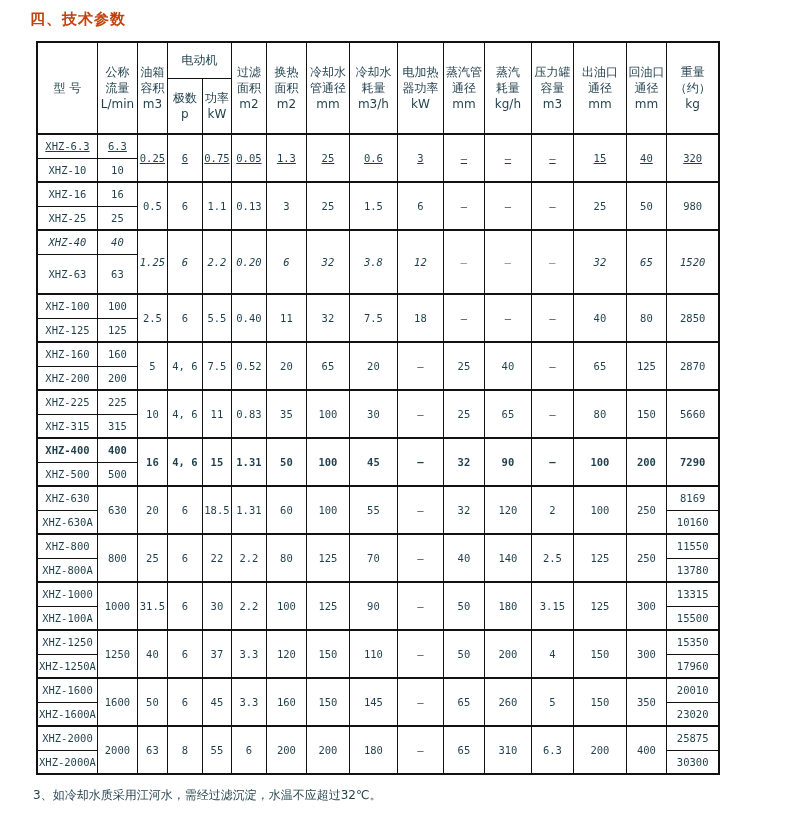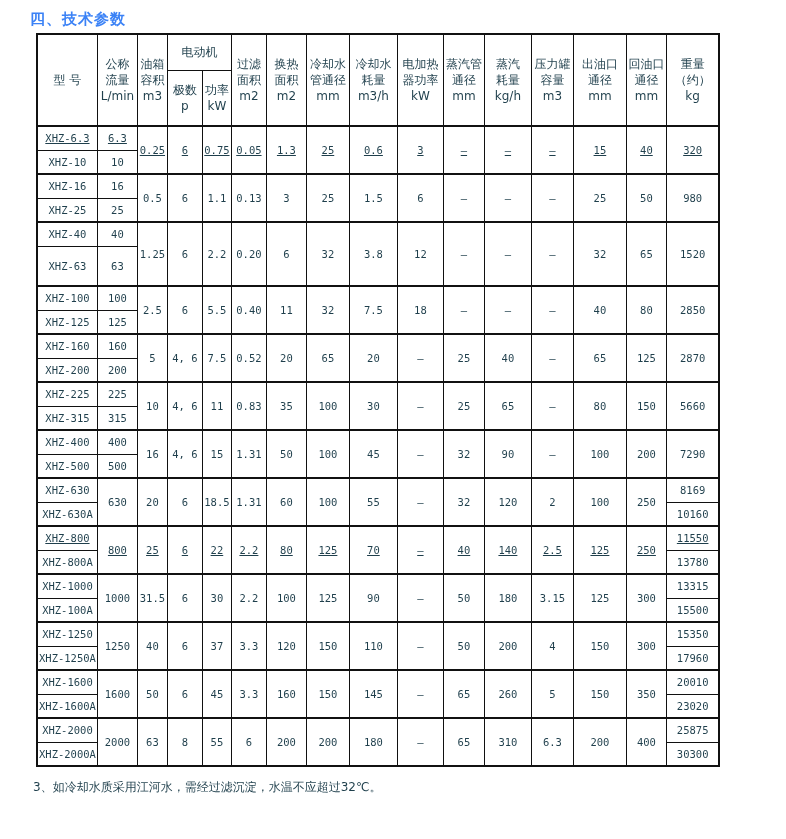--- a/index.html
+++ b/index.html
@@ -4,24 +4,24 @@
 <style>
   html, body {
     margin: 0; padding: 0;
     background: #ffffff;
     width: 786px;
     font-family: "DejaVu Sans", sans-serif;
     color: #1f3f4c;
   }
   .page { width: 786px; min-height: 839px; }
   .page-title {
-    margin: 10px 0 4px 30px;
+    margin: 10px 0 12px 30px;
     font-size: 15px;
     font-weight: bold;
-    color: #3b82f6;
+    color: #c2410c;
     letter-spacing: 1px;
     font-family: "DejaVu Sans", sans-serif;
   }
   table.spec {
     border-collapse: collapse;
     table-layout: fixed;
     margin: 4px 0 0 36px;
     border: 2px solid #111111;
   }
   table.spec th, table.spec td {
@@ -171,21 +171,21 @@
           <td rowspan="2">—</td>
           <td rowspan="2">—</td>
           <td rowspan="2">25</td>
           <td rowspan="2">50</td>
           <td rowspan="2">980</td>
         </tr>
         <tr style="height: 24px;">
           <td>XHZ-25</td>
           <td>25</td>
         </tr>
-        <tr class="group-start" style="height: 24px;">
+        <tr class="group-start" style="height: 24px; font-style: italic;">
           <td>XHZ-40</td>
           <td>40</td>
           <td rowspan="2">1.25</td>
           <td rowspan="2">6</td>
           <td rowspan="2">2.2</td>
           <td rowspan="2">0.20</td>
           <td rowspan="2">6</td>
           <td rowspan="2">32</td>
           <td rowspan="2">3.8</td>
           <td rowspan="2">12</td>
@@ -259,21 +259,21 @@
           <td rowspan="2">65</td>
           <td rowspan="2">—</td>
           <td rowspan="2">80</td>
           <td rowspan="2">150</td>
           <td rowspan="2">5660</td>
         </tr>
         <tr style="height: 24px;">
           <td>XHZ-315</td>
           <td>315</td>
         </tr>
-        <tr class="group-start" style="height: 24px;">
+        <tr class="group-start" style="height: 24px; font-weight: bold;">
           <td>XHZ-400</td>
           <td>400</td>
           <td rowspan="2">16</td>
           <td rowspan="2">4, 6</td>
           <td rowspan="2">15</td>
           <td rowspan="2">1.31</td>
           <td rowspan="2">50</td>
           <td rowspan="2">100</td>
           <td rowspan="2">45</td>
           <td rowspan="2">—</td>
@@ -303,21 +303,21 @@
           <td rowspan="2">120</td>
           <td rowspan="2">2</td>
           <td rowspan="2">100</td>
           <td rowspan="2">250</td>
           <td>8169</td>
         </tr>
         <tr style="height: 24px;">
           <td>XHZ-630A</td>
           <td>10160</td>
         </tr>
-        <tr class="group-start" style="height: 24px; text-decoration: underline;">
+        <tr class="group-start" style="height: 24px;">
           <td>XHZ-800</td>
           <td rowspan="2">800</td>
           <td rowspan="2">25</td>
           <td rowspan="2">6</td>
           <td rowspan="2">22</td>
           <td rowspan="2">2.2</td>
           <td rowspan="2">80</td>
           <td rowspan="2">125</td>
           <td rowspan="2">70</td>
           <td rowspan="2">—</td>

